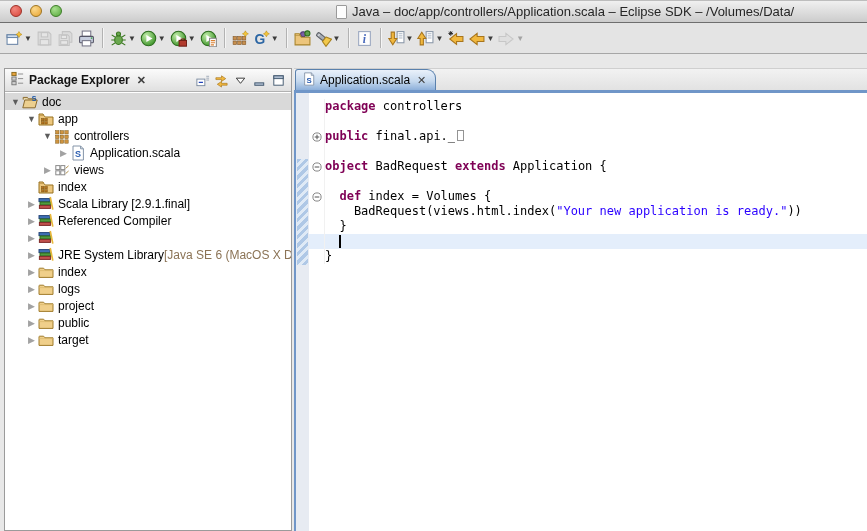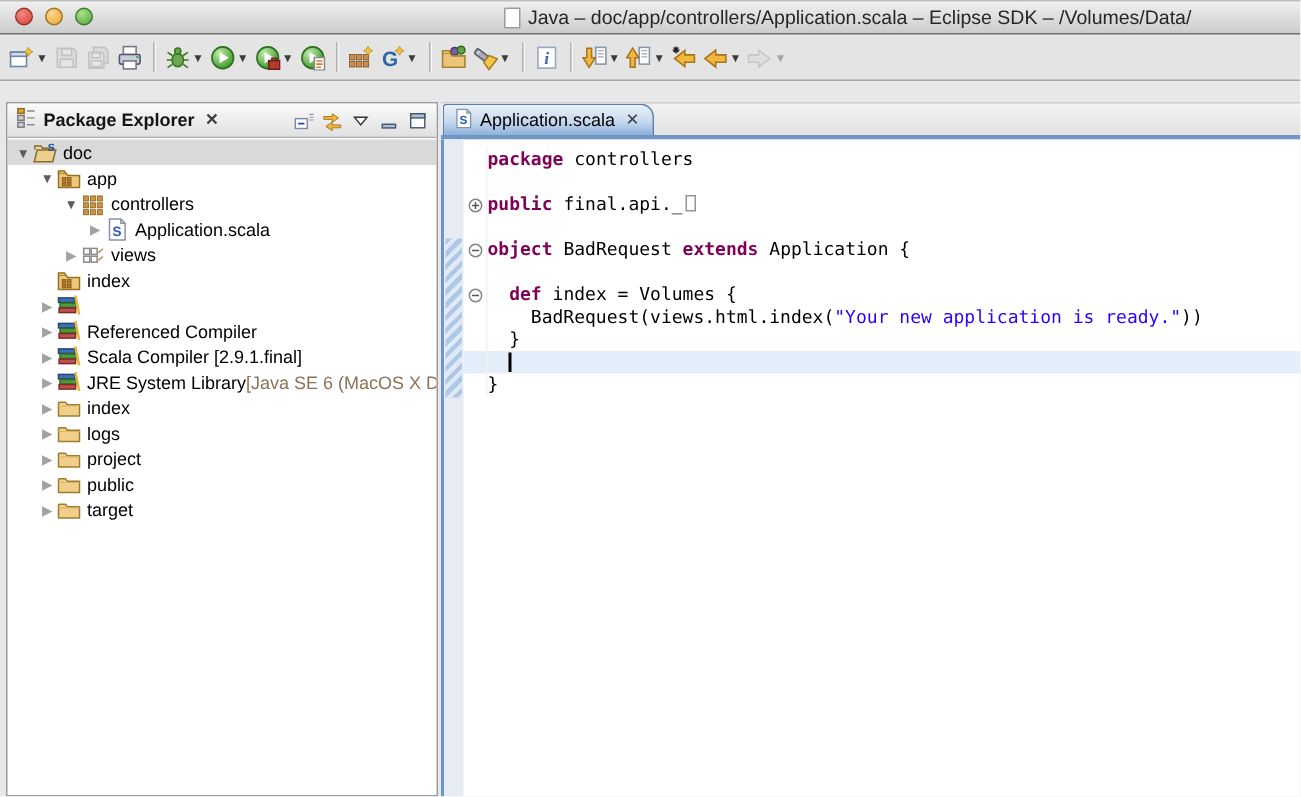--- a/index.html
+++ b/index.html
@@ -439,20 +439,21 @@
           <div class="tree-row" style="padding-left: 20px;">
             <span class="expander">▶</span>
             <span class="ticon16">
               <svg viewBox="0 0 16 16" xmlns="http://www.w3.org/2000/svg">
                 <rect x="1" y="2.6" width="11" height="3" fill="#3f6fb5" stroke="#24457a"></rect>
                 <rect x="2" y="6" width="11" height="3" fill="#4f9b3f" stroke="#2e6e1e"></rect>
                 <rect x="1.4" y="9.4" width="11" height="3" fill="#c0504d" stroke="#7e2a28"></rect>
                 <path d="M12.2 1l2.6 12.6" stroke="#e8b73a" stroke-width="1.7"></path>
               </svg>
             </span>
+            <span>Scala Library [2.9.1.final]</span>
           </div>
           <div class="tree-row" style="padding-left: 20px;">
             <span class="expander">▶</span>
             <span class="ticon16">
               <svg viewBox="0 0 16 16" xmlns="http://www.w3.org/2000/svg">
                 <rect x="1" y="2.6" width="11" height="3" fill="#3f6fb5" stroke="#24457a"></rect>
                 <rect x="2" y="6" width="11" height="3" fill="#4f9b3f" stroke="#2e6e1e"></rect>
                 <rect x="1.4" y="9.4" width="11" height="3" fill="#c0504d" stroke="#7e2a28"></rect>
                 <path d="M12.2 1l2.6 12.6" stroke="#e8b73a" stroke-width="1.7"></path>
               </svg>
@@ -462,21 +463,20 @@
           <div class="tree-row" style="padding-left: 20px;">
             <span class="expander">▶</span>
             <span class="ticon16">
               <svg viewBox="0 0 16 16" xmlns="http://www.w3.org/2000/svg">
                 <rect x="1" y="2.6" width="11" height="3" fill="#3f6fb5" stroke="#24457a"></rect>
                 <rect x="2" y="6" width="11" height="3" fill="#4f9b3f" stroke="#2e6e1e"></rect>
                 <rect x="1.4" y="9.4" width="11" height="3" fill="#c0504d" stroke="#7e2a28"></rect>
                 <path d="M12.2 1l2.6 12.6" stroke="#e8b73a" stroke-width="1.7"></path>
               </svg>
             </span>
-            <span>Scala Compiler [2.9.1.final]</span>
           </div>
           <div class="tree-row" style="padding-left: 20px;">
             <span class="expander">▶</span>
             <span class="ticon16">
               <svg viewBox="0 0 16 16" xmlns="http://www.w3.org/2000/svg">
                 <rect x="1" y="2.6" width="11" height="3" fill="#3f6fb5" stroke="#24457a"></rect>
                 <rect x="2" y="6" width="11" height="3" fill="#4f9b3f" stroke="#2e6e1e"></rect>
                 <rect x="1.4" y="9.4" width="11" height="3" fill="#c0504d" stroke="#7e2a28"></rect>
                 <path d="M12.2 1l2.6 12.6" stroke="#e8b73a" stroke-width="1.7"></path>
               </svg>

